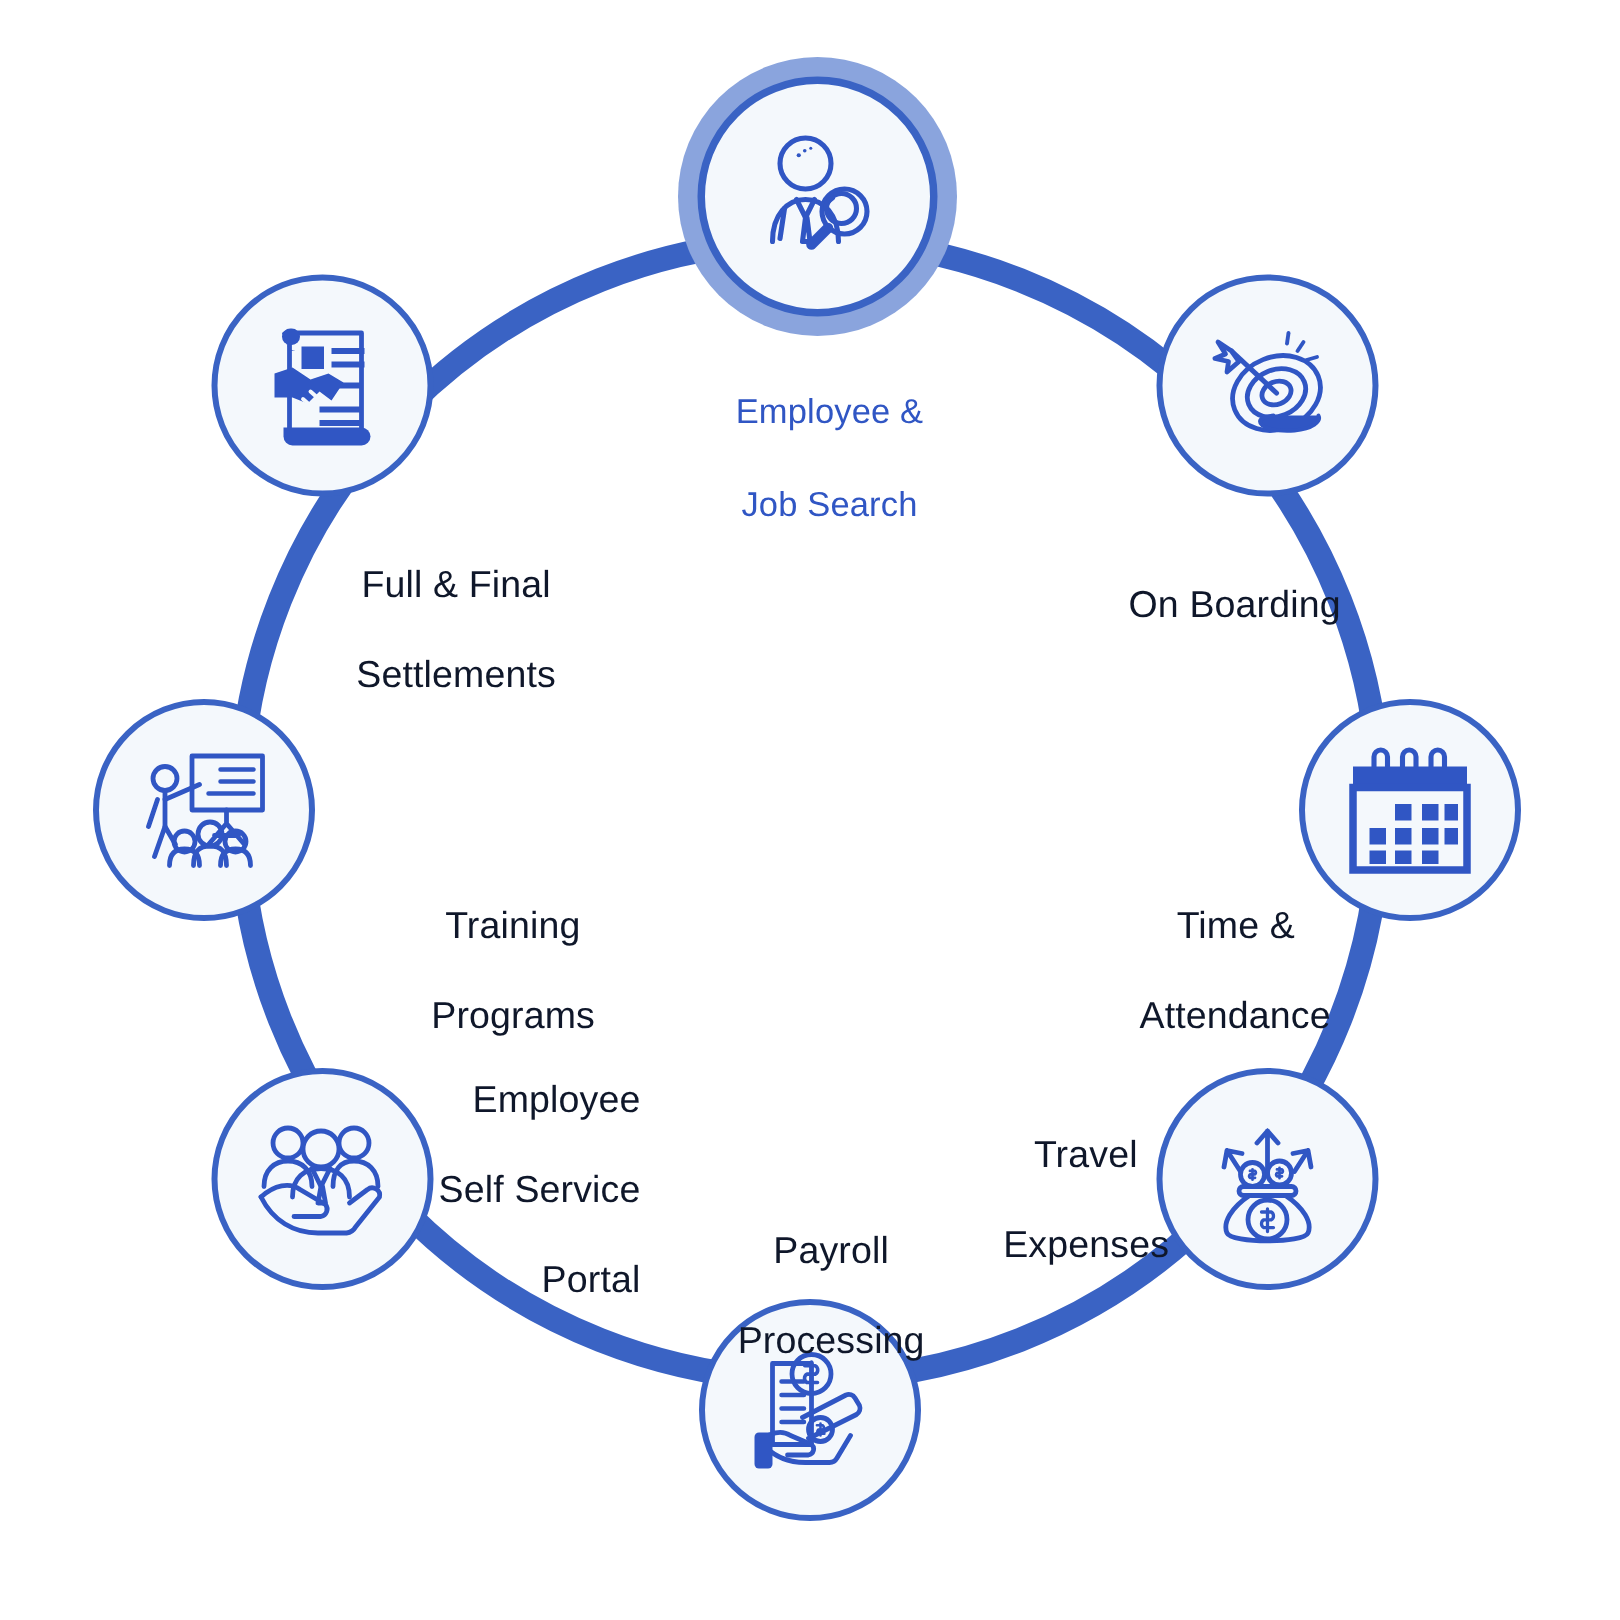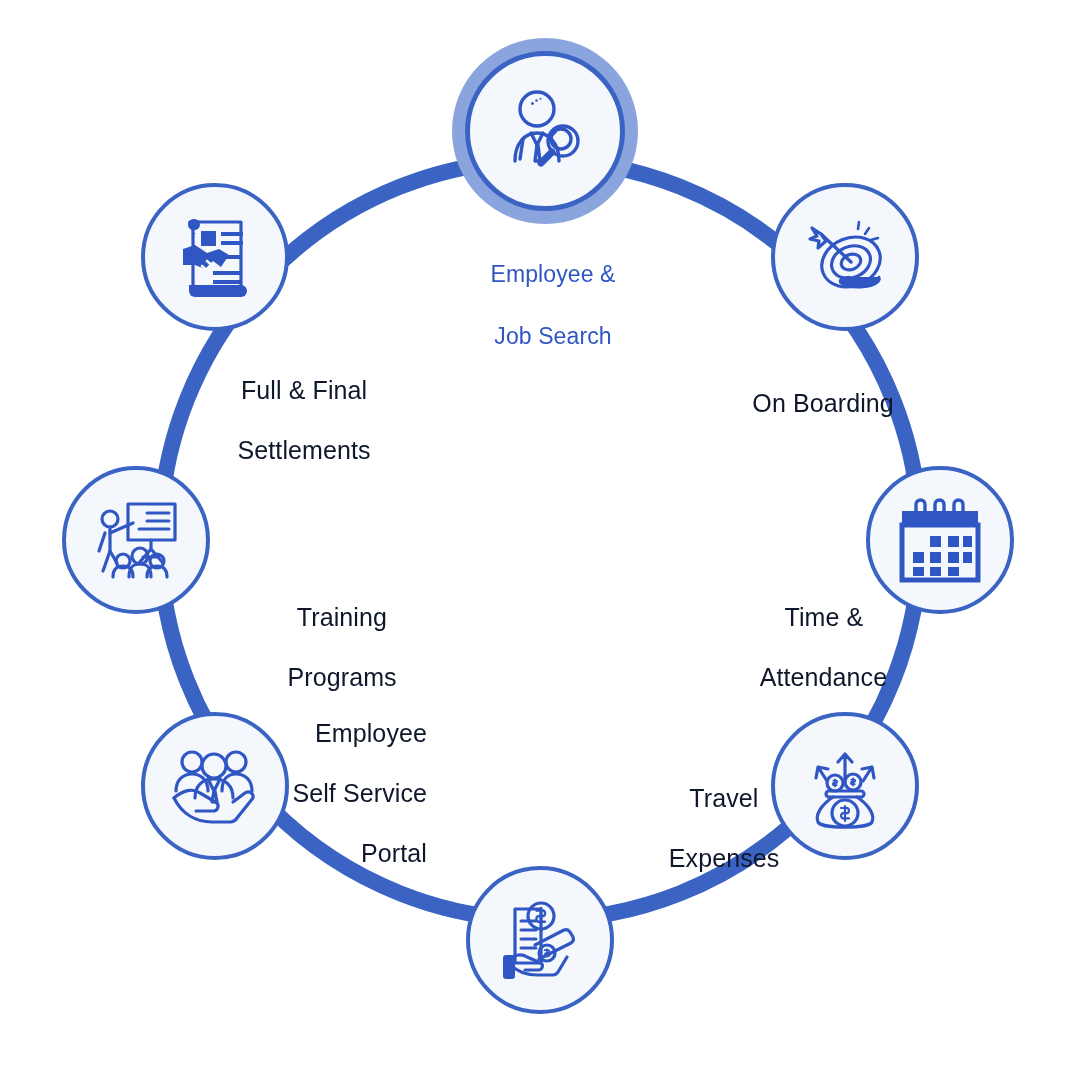--- a/index.html
+++ b/index.html
@@ -148,40 +148,44 @@
         <path d="M39 42.5 v7 M37.3 43.6 h3.4 a1.7 1.7 0 0 1 0 2.3 h-3.4 a1.7 1.7 0 0 0 0 2.3 h3.4" stroke-width="1.8"></path>
         <circle cx="57" cy="45" r="8"></circle>
         <path d="M57 41.5 v7 M55.3 42.6 h3.4 a1.7 1.7 0 0 1 0 2.3 h-3.4 a1.7 1.7 0 0 0 0 2.3 h3.4" stroke-width="1.8"></path>
         <path d="M33 54 H65 a3 3 0 0 1 0 6 H33 a3 3 0 0 1 0 -6 Z"></path>
         <path d="M37 60 C25 68 19 78 22 85 C25 92 73 92 76 85 C79 78 73 68 61 60"></path>
         <circle cx="49" cy="76" r="13"></circle>
         <path d="M49 69 v15 M45 71 h6.5 a3 3 0 0 1 0 5.2 h-5 a3 3 0 0 0 0 5.2 h6.5" stroke-width="2.2"></path>
       </g>
     </svg>
   </div>
-  <div class="label ta-center" style="left:630px;top:753px;width:160px;">
+  <div class="label ta-center" style="left:630px;top:725px;width:160px;">
     <span>Travel</span><br>
     <span>Expenses</span>
   </div>
 
   <div class="node plain" style="left:466px;top:866px;">
     <svg width="98" height="98" viewBox="0 0 98 98">
       <g fill="none" stroke="#3056c4" stroke-width="3.2" stroke-linecap="round" stroke-linejoin="round">
         <path d="M24 18 H50 V72 H24 Z"></path>
         <path d="M30 30 H45 M30 39 H45 M30 48 H45 M30 57 H45" stroke-width="3"></path>
         <circle cx="50" cy="25" r="13"></circle>
         <path d="M50 17 v16 M45.5 19.5 h7 a3.2 3.2 0 0 1 0 5.6 h-5.5 a3.2 3.2 0 0 0 0 5.6 h7" stroke-width="2.4"></path>
         <path d="M44 54 L73 39 a5 5 0 0 1 6 2 l3 5 a5 5 0 0 1 -2 6 L48 68"></path>
         <circle cx="56" cy="62" r="8"></circle>
         <path d="M56 58 v8 M53.6 59.2 h4 a2 2 0 0 1 0 2.8 h-3 a2 2 0 0 0 0 2.8 h4" stroke-width="1.7"></path>
         <path d="M16 70 C22 64 30 62 36 66 L50 72 a4 4 0 0 1 -2 7 H34"></path>
         <path d="M16 70 C24 80 34 84 46 84 H62 a6 6 0 0 0 5 -3 L76 66"></path>
         <rect x="12" y="64" width="12" height="24" rx="3" fill="#3056c4" stroke="none"></rect>
       </g>
     </svg>
+  </div>
+  <div class="label ta-center" style="left:450px;top:789px;width:180px;">
+    <span>Payroll</span><br>
+    <span>Processing</span>
   </div>
 
   <div class="node plain" style="left:141px;top:712px;">
     <svg width="100" height="100" viewBox="0 0 100 100">
       <g fill="none" stroke="#3056c4" stroke-width="3.2" stroke-linecap="round" stroke-linejoin="round">
         <circle cx="27" cy="26" r="10"></circle>
         <path d="M11 55 C11 44 18 38 27 38 C36 38 43 44 43 55"></path>
         <circle cx="71" cy="26" r="10"></circle>
         <path d="M57 55 C57 44 62 38 71 38 C80 38 87 44 87 55"></path>
         <circle cx="49" cy="30" r="12"></circle>

